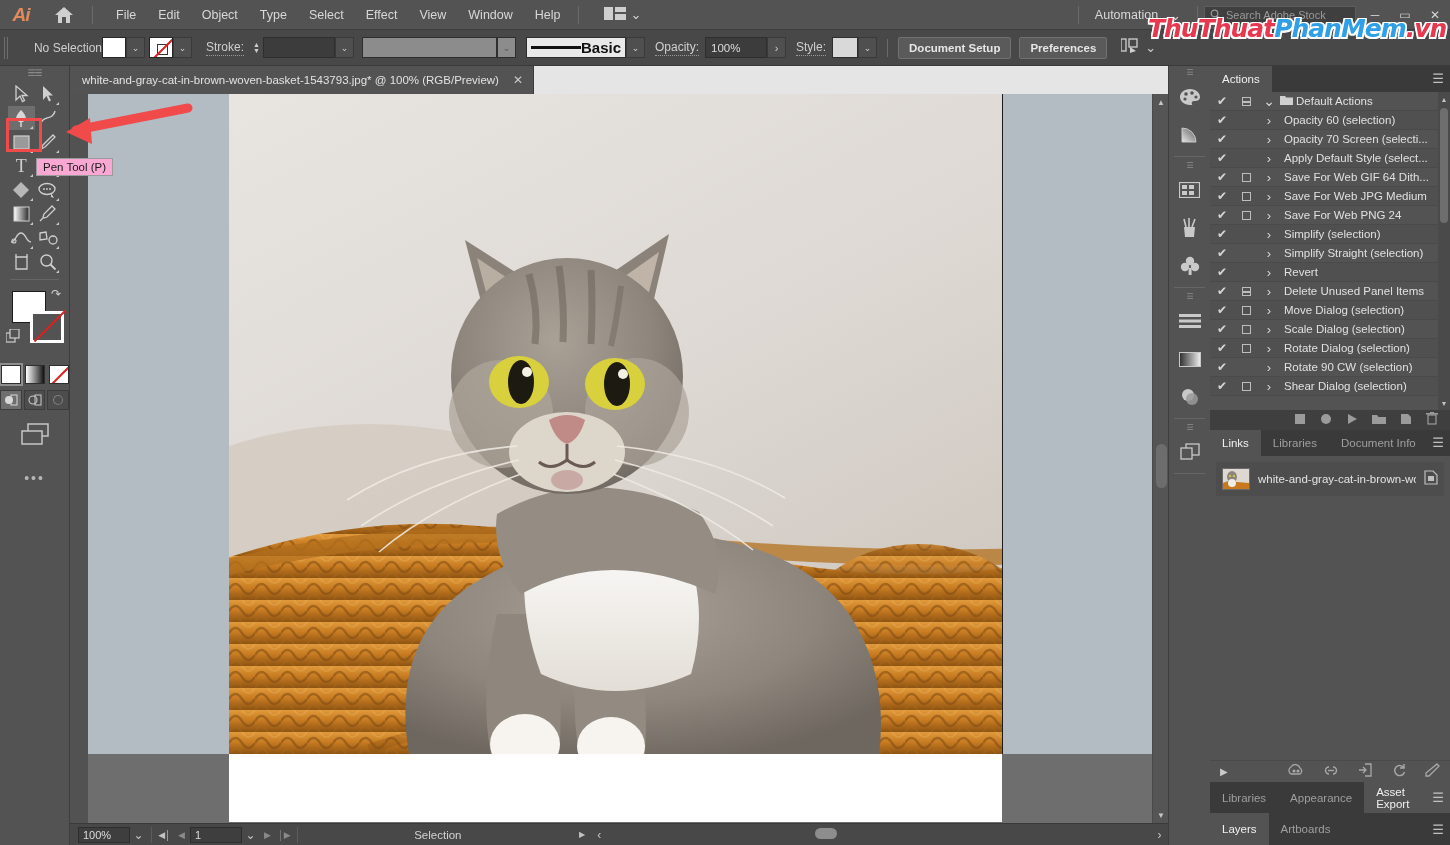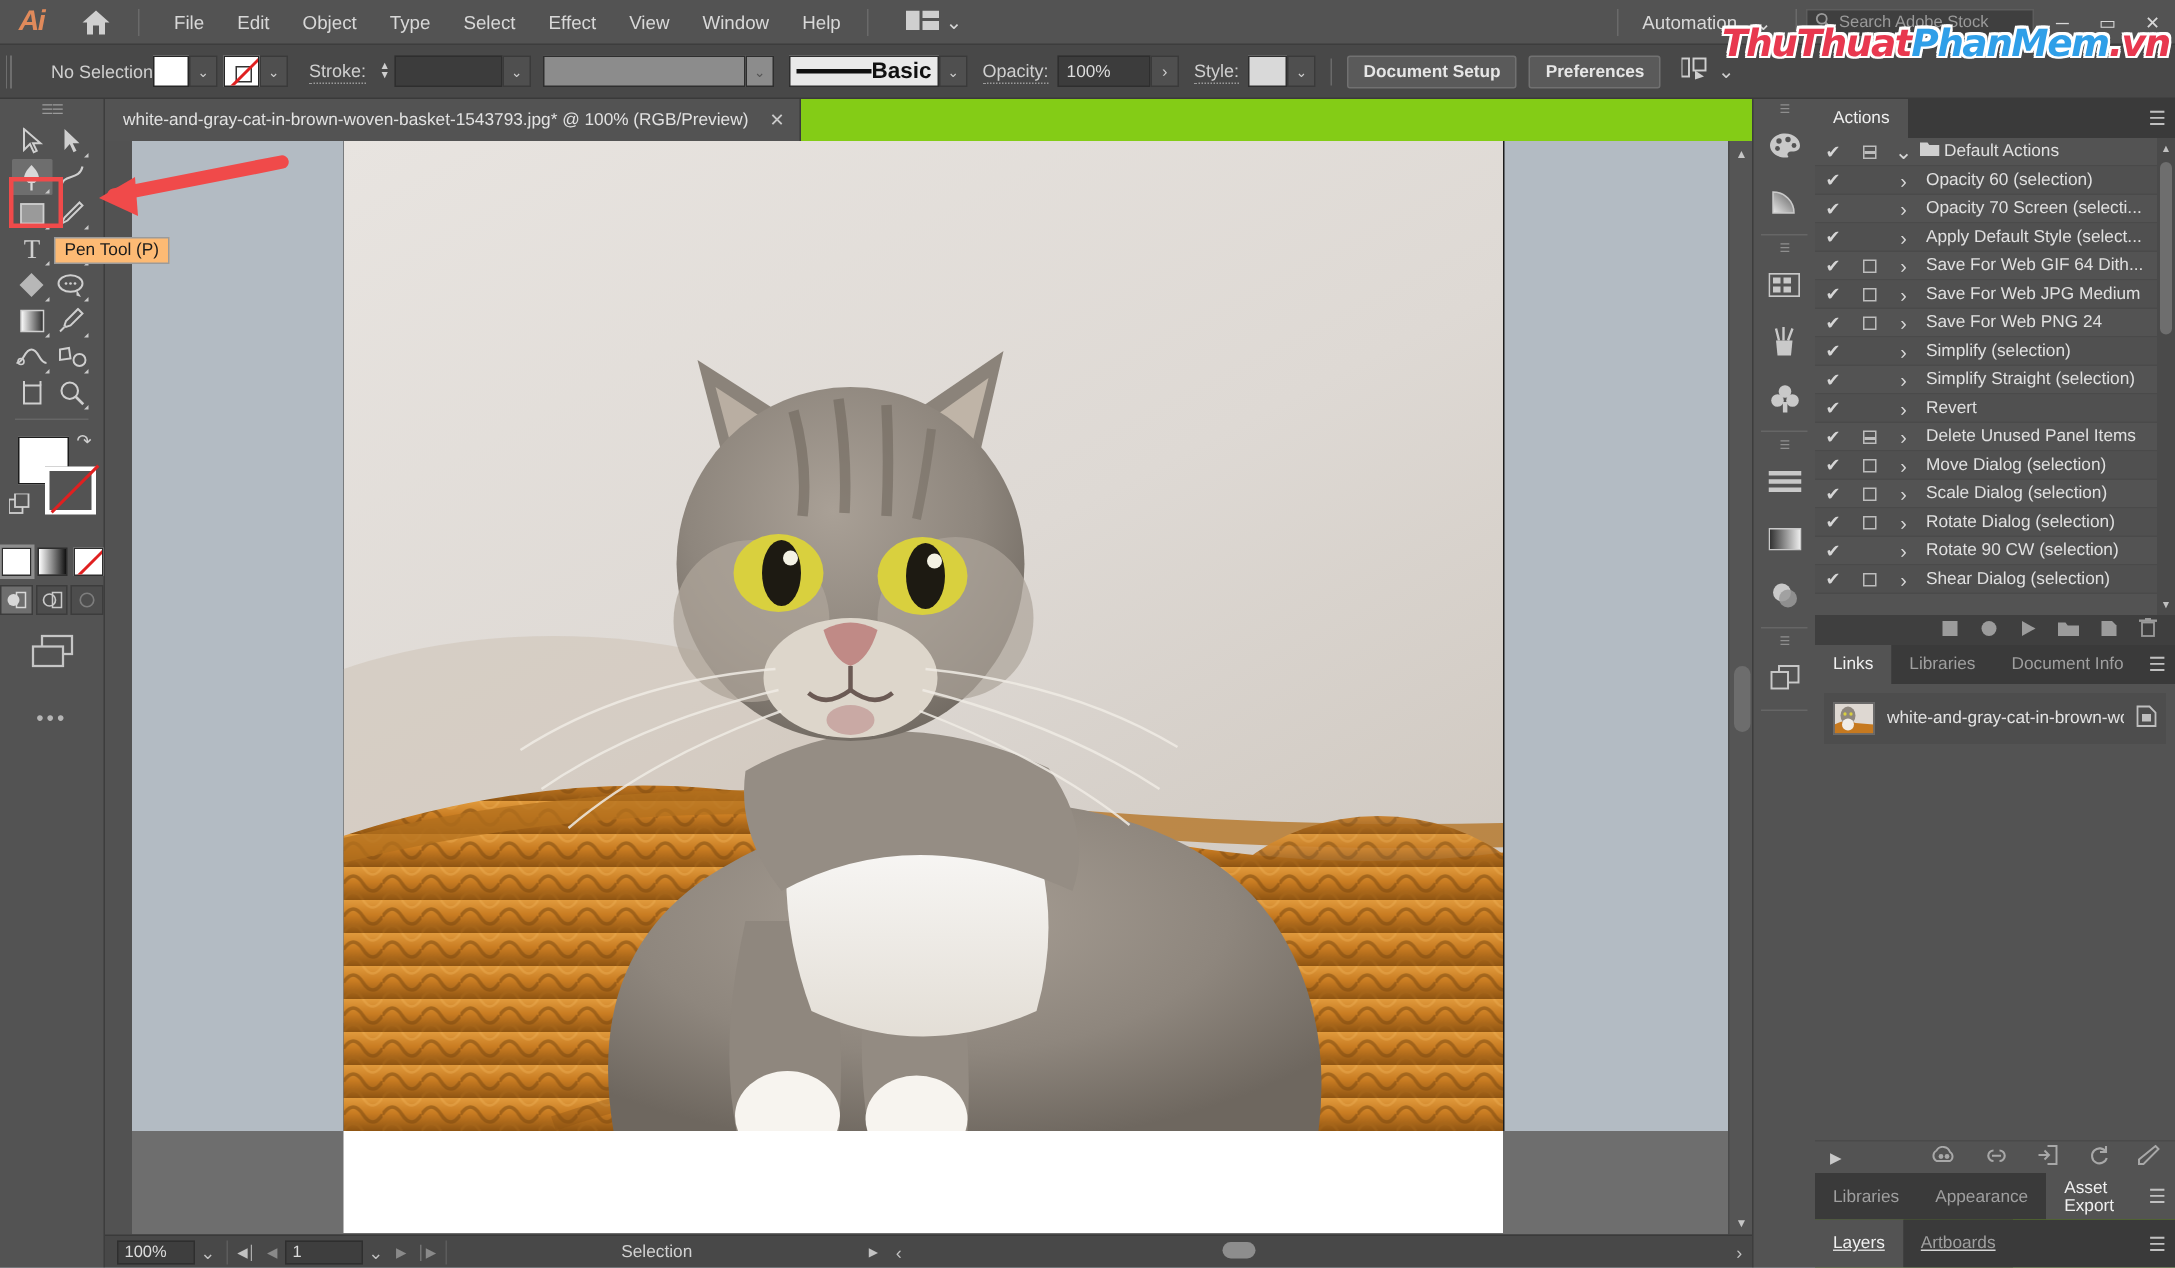--- a/index.html
+++ b/index.html
@@ -93,29 +93,29 @@
   .dmodes { display:flex; gap:2px; justify-content:center; margin-top:6px; }
   .dmode { width:24px; height:20px; background:#4d4d4d; border:1px solid #3c3c3c;
     display:flex;align-items:center;justify-content:center; color:#c9c9c9; font-size:12px;}
   .dmode.on { background:#6e6e6e; }
   .dmode.off { color:#7d7d7d; }
   .screenmode { display:flex; justify-content:center; margin-top:12px; color:#c6c6c6; }
   .moredots { text-align:center; margin-top:22px; color:#b5b5b5; font-size:14px; letter-spacing:2px; }
 
   
   .tooltip {
-    position:absolute; left:36px; top:158px; background:#fdba74; color:#1b1b1b;
+    position:absolute; left:36px; top:158px; background:#f9a8d4; color:#1b1b1b;
     border:1px solid #9b9b9b; font-size:11.5px; padding:2px 6px; z-index:60; white-space:nowrap;
   }
   .redbox { position:absolute; left:6px; top:118px; width:36px; height:34px;
     border:3px solid #f04a4a; z-index:55; pointer-events:none; }
   .arrow { position:absolute; left:38px; top:100px; width:155px; height:50px; z-index:54; }
 
   
-  .tabbar { position:absolute; left:70px; top:66px; width:1098px; height:28px; background:#84cc16; }
+  .tabbar { position:absolute; left:70px; top:66px; width:1098px; height:28px; background:#e5e5e5; }
   .doctab { height:28px; background:#535353; display:inline-flex; align-items:center;
     padding:0 10px 0 12px; gap:14px; font-size:11.5px; color:#e2e2e2; border-right:1px solid #3b3b3b;}
   .tabclose { font-size:12px; color:#cacaca; }
 
   
   .canvaswrap { position:absolute; left:70px; top:94px; width:1098px; height:729px; background:#6e6e6e; overflow:hidden; }
   .canvas-left-gray { position:absolute; left:0; top:0; width:18px; height:729px; background:#525252; }
   .artboard-bg { position:absolute; left:18px; top:0; width:1072px; height:660px; background:#b3bbc3; }
   .abline { position:absolute; top:0; width:1px; height:660px; background:#1c1c1c; }
   .photo { position:absolute; left:159px; top:0; width:773px; height:660px; overflow:hidden; }
@@ -169,21 +169,21 @@
   .links-panel { left:1210px; top:430px; width:240px; height:352px; background:#535353; }
   .linkrow { height:34px; margin:6px 6px 0 6px; background:#4d4d4d; display:flex; align-items:center; padding:0 6px; gap:8px; }
   .linkthumb { width:28px; height:22px; border:1px solid #6a6a6a; overflow:hidden; }
   .linkname { flex:1; font-size:11.5px; color:#e3e3e3; overflow:hidden; white-space:nowrap; }
   .linkbtns { position:absolute; left:0; bottom:0; width:240px; height:22px; display:flex; align-items:center;
     gap:18px; padding:0 10px; color:#a8a8a8; border-top:1px solid #4a4a4a; }
   .lb-left { color:#c9c9c9; font-size:10px; margin-right:auto; }
 
   
   .vp-panel { left:1210px; top:782px; width:240px; height:31px; background:#3a3a3a; }
-  .layers-panel { left:1210px; top:813px; width:240px; height:32px; background:#84cc16;text-decoration:underline; }
+  .layers-panel { left:1210px; top:813px; width:240px; height:32px; background:#84cc16; }
 
   
   .watermark { position:absolute; left:1148px; top:14px; z-index:80;
     font-family:"DejaVu Sans", sans-serif; font-weight:bold; font-size:25px; font-style:italic;
     letter-spacing:-1px; white-space:nowrap;
     text-shadow: -1.5px -1.5px 0 #fff, 1.5px -1.5px 0 #fff, -1.5px 1.5px 0 #fff, 1.5px 1.5px 0 #fff,
                  0 -1.5px 0 #fff, 0 1.5px 0 #fff, -1.5px 0 #fff, 1.5px 0 #fff;
   }
   .wm-r { color:#e8384f; }
   .wm-b { color:#2f9fe8; }

